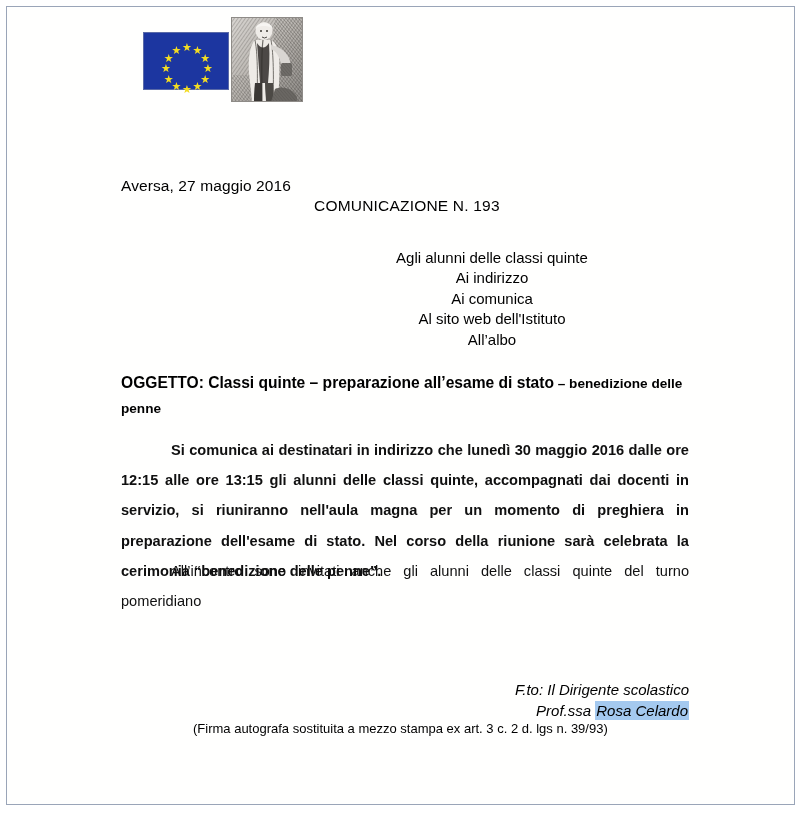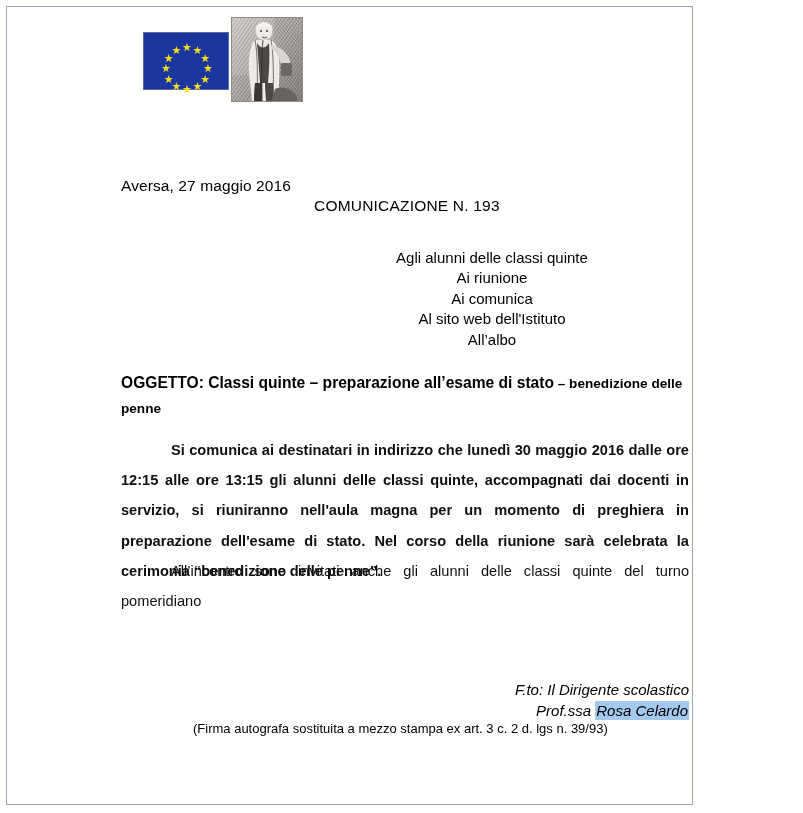--- a/index.html
+++ b/index.html
@@ -13,21 +13,21 @@
     background: #ffffff;
     font-family: "Liberation Sans", sans-serif;
     overflow: hidden;
   }
 
   
   #page-frame {
     position: absolute;
     left: 6px;
     top: 6px;
-    width: 687px;   
+    width: 789px;   
     height: 799px;  
     box-sizing: border-box;
     border: 1px solid #9aa5b8;
     background: #ffffff;
     box-shadow: 0 0 0 1px #fbfbfb inset;
   }
   #page-sheet {
     position: relative;
     width: 100%;
     height: 100%;
@@ -233,21 +233,21 @@
         </svg>
       </div>
     </div>
 
     <div class="doc-text" id="line-place">Aversa, 27 maggio 2016</div>
 
     <div class="doc-text" id="line-comunicazione">COMUNICAZIONE  N. 193</div>
 
     <div class="doc-text" id="recipients">
       <div>Agli alunni delle classi quinte</div>
-      <div>Ai riunione</div>
+      <div>Ai indirizzo</div>
       <div>Ai comunica</div>
       <div>Al sito web dell'Istituto</div>
       <div>All’albo</div>
     </div>
 
     <div class="doc-text" id="oggetto"><span class="big">OGGETTO</span><span class="big">: </span><span class="big">Classi quinte – preparazione all’esame di stato</span><span class="small"> – benedizione delle penne</span></div>
 
     <div class="doc-text body-par" id="par1">Si comunica ai destinatari in indirizzo che lunedì 30 maggio 2016 dalle ore 12:15 alle ore 13:15 gli alunni delle classi quinte, accompagnati dai docenti in servizio, si riuniranno nell'aula magna per un momento di preghiera in preparazione dell'esame di stato. Nel corso della riunione sarà celebrata la cerimonia “benedizione delle penne”.</div>
 
     <div class="doc-text body-par" id="par2">All’incontro sono invitati anche gli alunni delle classi quinte del turno pomeridiano</div>

